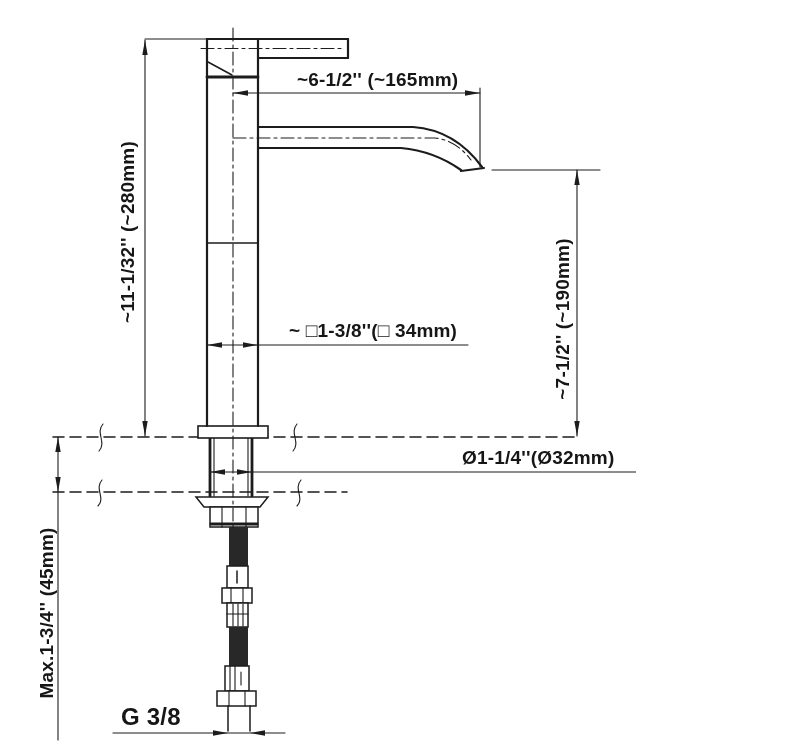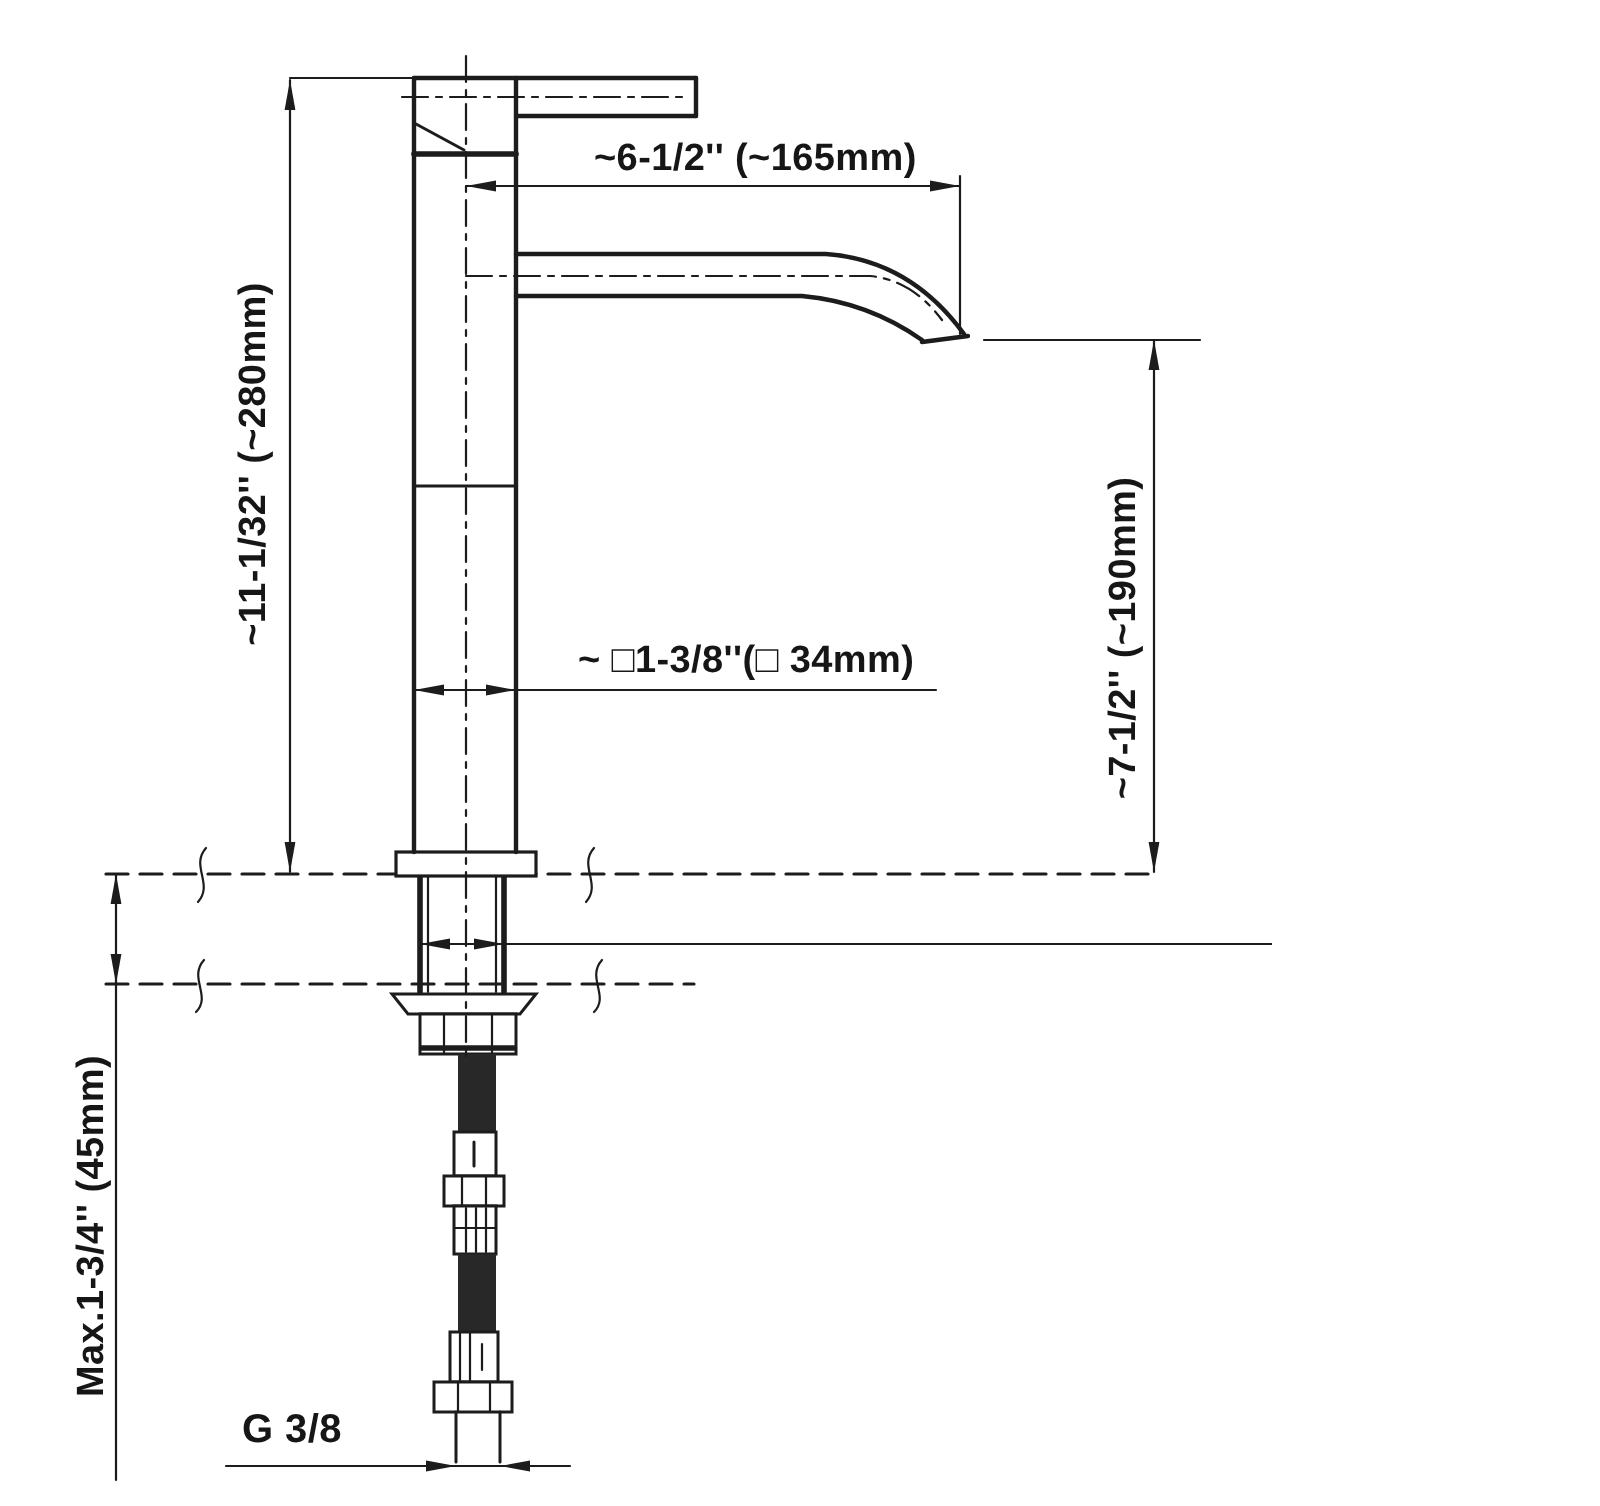--- a/index.html
+++ b/index.html
@@ -7,21 +7,21 @@
     position:relative;width:636px;height:753px;background:#fff;overflow:hidden;
     font-family:"Liberation Sans",sans-serif;
   }
   .stage svg{position:absolute;left:0;top:0;}
   .lbl{
     position:absolute;font-family:"Liberation Sans",sans-serif;
     font-weight:700;font-size:19px;color:#161616;white-space:nowrap;
     letter-spacing:0.2px;line-height:1;
   }
   .vlbl{transform:translate(-50%,-50%) rotate(-90deg);}
-  .big{font-size:20px;}
+  .big{font-size:24px;}
   
   .ln{stroke:#1c1c1c;fill:none;stroke-linecap:round;}
   .w2{stroke-width:2.2;}
   .w25{stroke-width:2.8;}
   .w15{stroke-width:1.5;}
   .w1{stroke-width:1.1;}
   .cl{stroke-width:1.1;stroke-dasharray:13 4 3 4;}
   .deckln{stroke-width:1.6;stroke-dasharray:11 6;}
   .arr{fill:#1c1c1c;stroke:none;}
   .wht{fill:#ffffff;stroke:#1c1c1c;}
@@ -151,18 +151,19 @@
   </svg>
 
   <div class="lbl" style="left:297px;top:70px;">~6-1/2'' (~165mm)</div>
 
   <div class="lbl vlbl" style="left:127px;top:232px;">~11-1/32'' (~280mm)</div>
 
   <div class="lbl vlbl" style="left:562px;top:319px;">~7-1/2'' (~190mm)</div>
 
   <div class="lbl" style="left:289px;top:321px;">~ □1-3/8''(□ 34mm)</div>
 
+  <div class="lbl" style="left:462px;top:448px;">Ø1-1/4''(Ø32mm)</div>
 
   <div class="lbl vlbl" style="left:46px;top:613px;">Max.1-3/4'' (45mm)</div>
 
   <div class="lbl big" style="left:121px;top:705px;">G 3/8</div>
 
 </div>
 
 </body></html>

